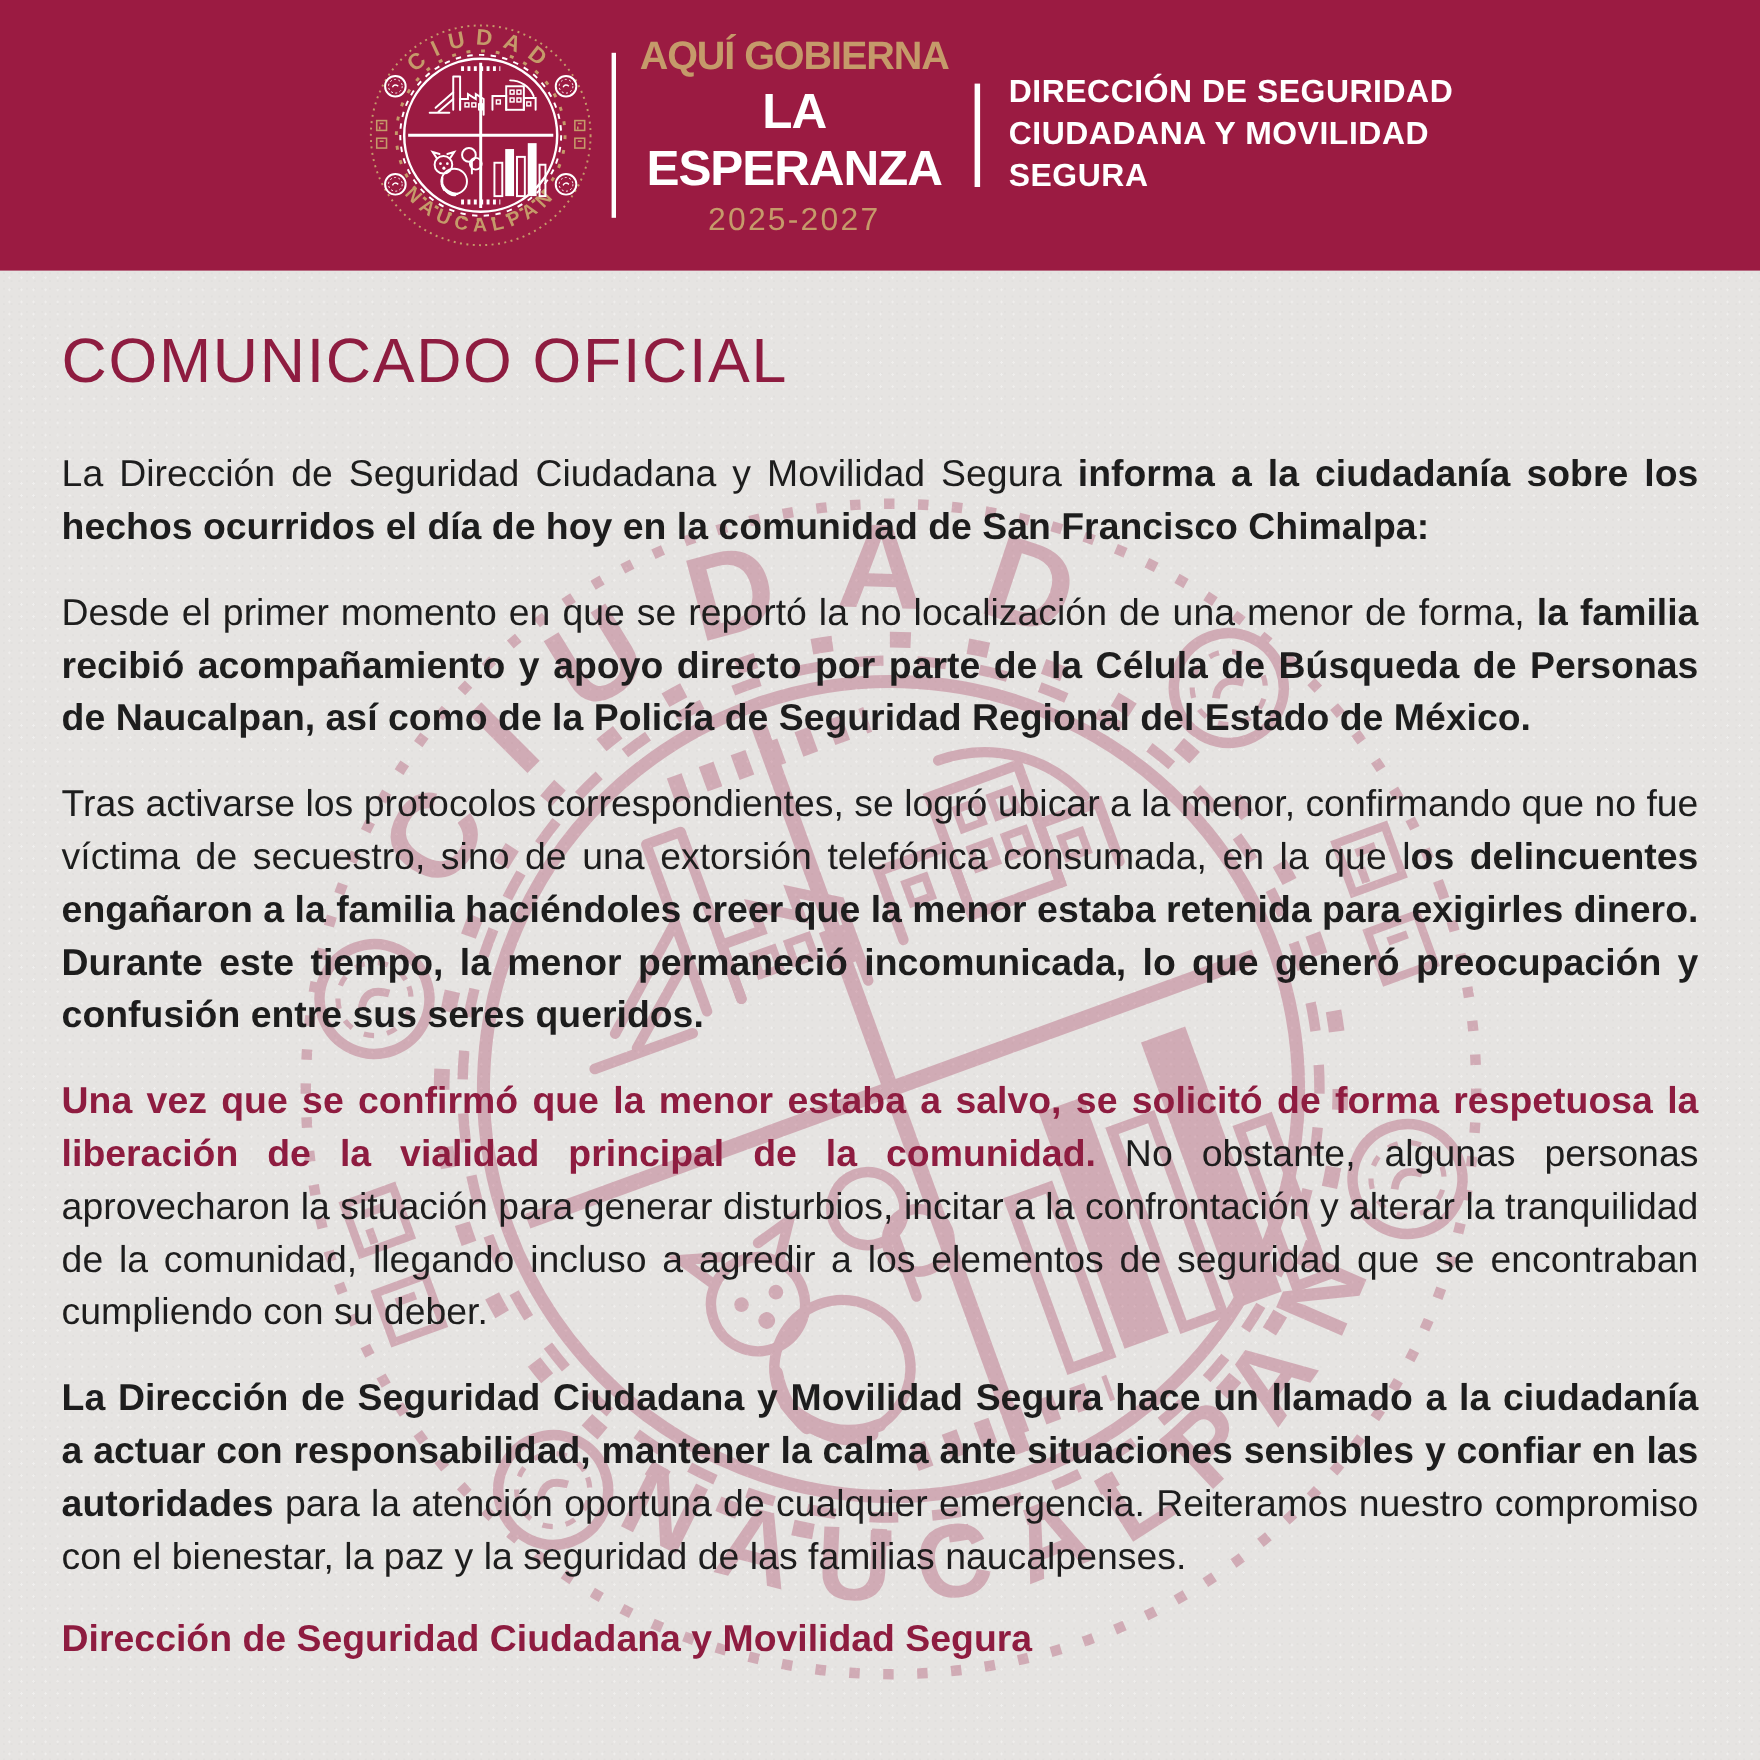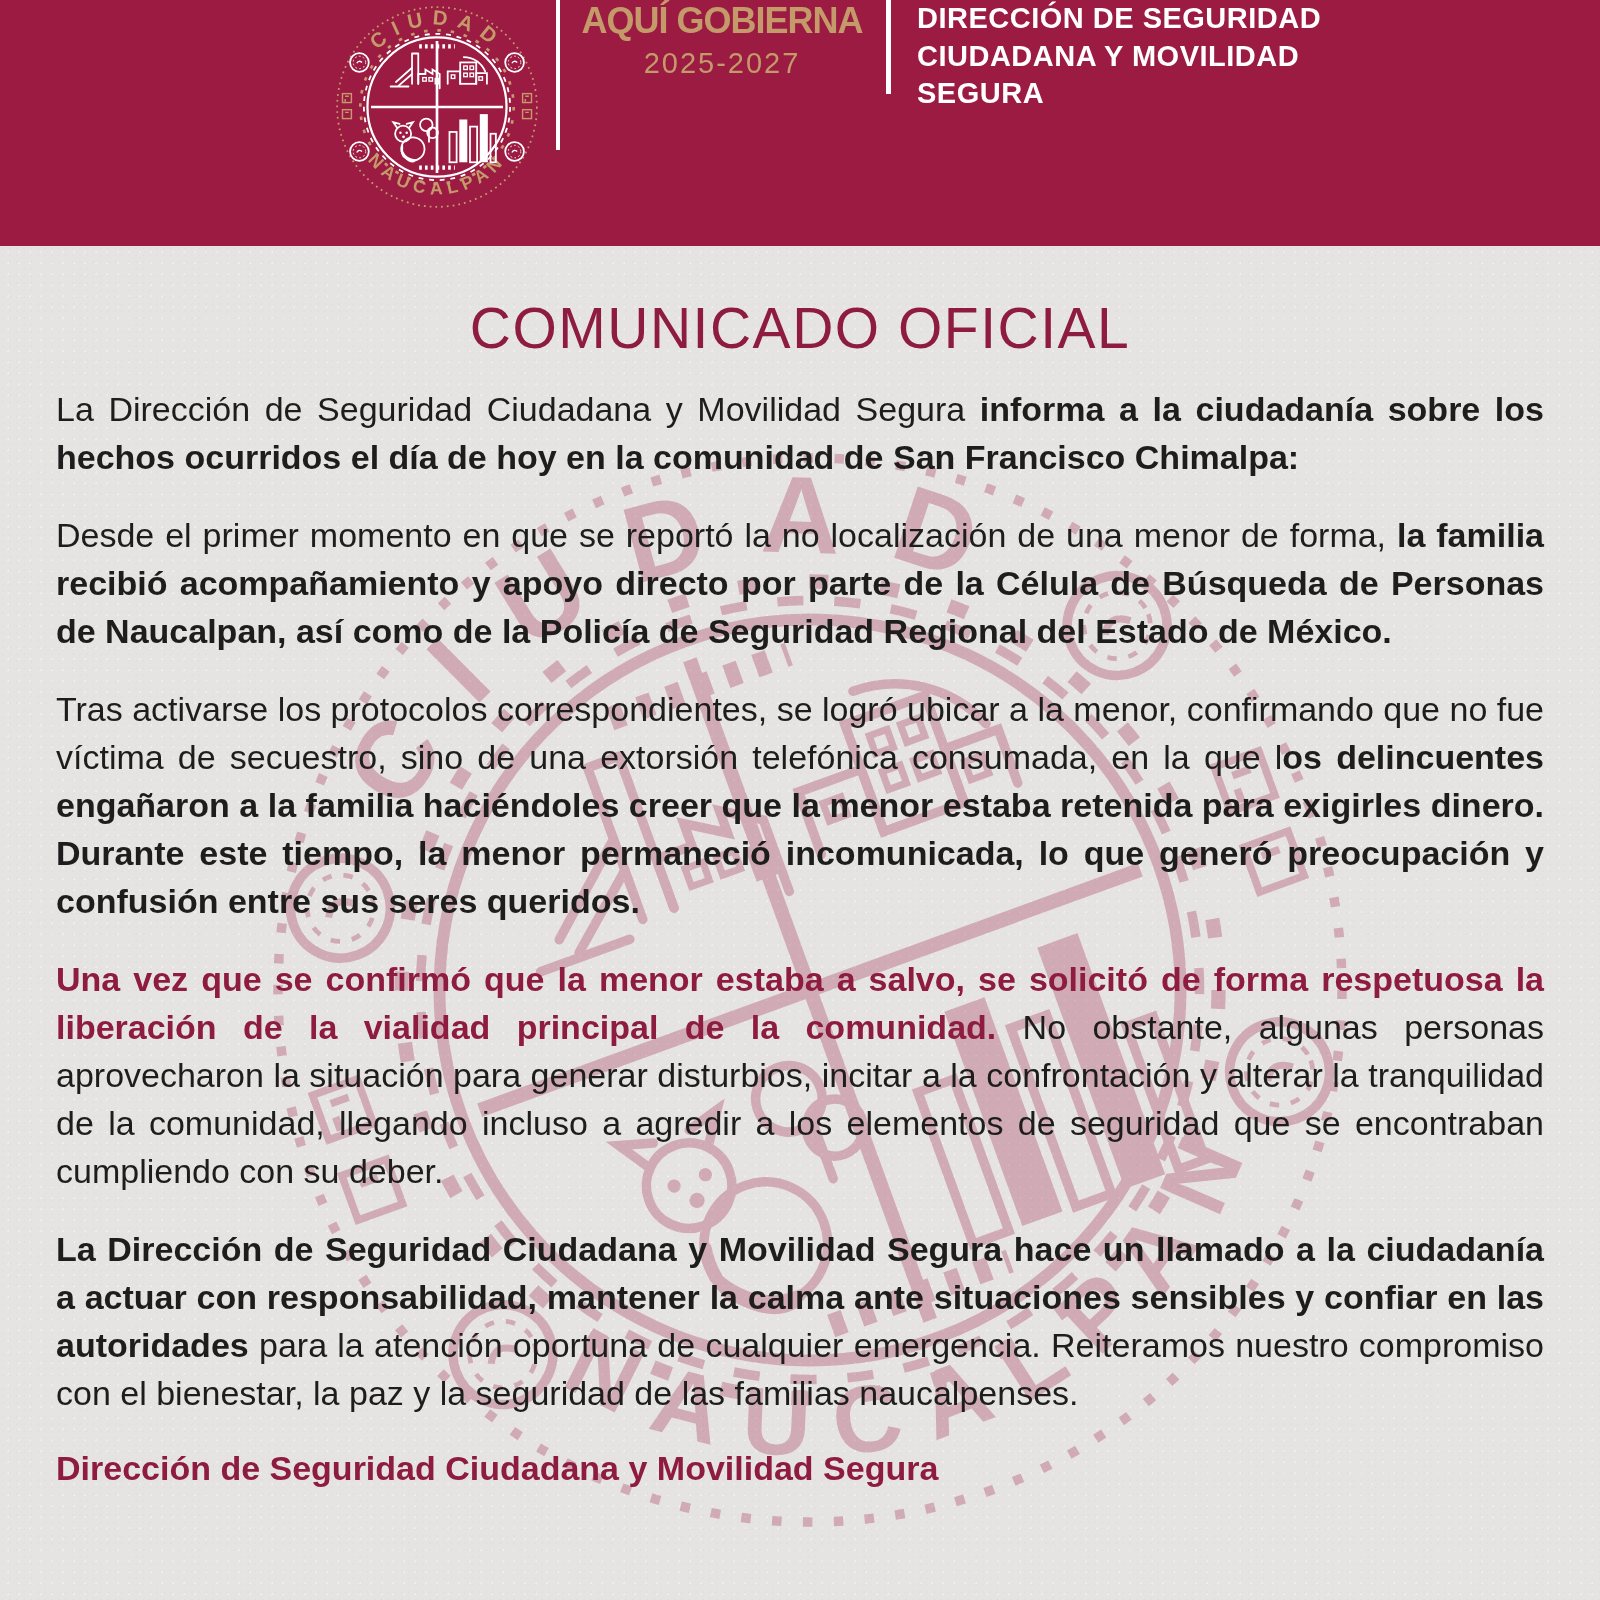--- a/index.html
+++ b/index.html
@@ -19,21 +19,21 @@
     background-image:
       radial-gradient(rgba(0,0,0,0.02) 1px, transparent 1px),
       radial-gradient(rgba(255,255,255,0.4) 1px, transparent 1px);
     background-size:7px 7px,11px 11px;
     background-position:0 0,3px 5px;
   }
   
   .banner{
     position:relative;z-index:2;
     height:246px;background:var(--maroon);
-    display:flex;
+    display:flex;align-items:center;
   }
   .seal-box{margin-left:330px;width:214px;height:214px;flex:0 0 auto;}
   .seal-svg{width:100%;height:100%;--line:var(--white);--accent:var(--gold);}
   .v-divider{background:var(--white);flex:0 0 auto;}
   .div1{width:4px;height:150px;margin-left:12px;}
   .div2{width:5px;height:94px;margin-left:14px;}
   .slogan{width:300px;margin-left:12px;text-align:center;flex:0 0 auto;}
   .slogan-line1{color:var(--gold);font-size:36px;font-weight:800;letter-spacing:-1px;}
   .slogan-line2{color:var(--white);font-size:45px;font-weight:800;letter-spacing:-1px;margin-top:3px;}
   .slogan-years{color:var(--gold);font-size:29px;font-weight:400;letter-spacing:2px;margin-top:5px;}
@@ -43,23 +43,23 @@
   }
   
   .watermark{
     position:absolute;left:240px;top:420px;width:1140px;height:1140px;
     opacity:0.28;transform:rotate(-20deg);z-index:0;pointer-events:none;
   }
   .watermark .seal-svg{--line:var(--maroon);--accent:var(--maroon);}
   
   .content{position:relative;z-index:1;padding:0 56px;}
   .title{
-    text-align:center;color:var(--maroon-text);
+    color:var(--maroon-text);
     font-size:57px;font-weight:400;letter-spacing:1.5px;
-    margin:54px 0 28px;line-height:1;
+    margin:54px 0 50px;line-height:1;
   }
   .para{
     font-size:34px;line-height:48px;color:var(--body-text);
     text-align:justify;margin:0 0 30px;
   }
   .seg-regular{font-weight:400;}
   .seg-bold{font-weight:700;}
   .seg-maroon-bold{font-weight:700;color:var(--maroon-text);}
   .closing{
     font-size:34px;line-height:42px;color:var(--body-text);
@@ -181,20 +181,21 @@
 
 <header class="banner">
   <div class="seal-box">
     <svg class="seal-svg" viewBox="0 0 240 240">
         <use href="#seal"></use>
       </svg>
   </div>
   <div class="v-divider div1"></div>
   <div class="slogan">
     <div class="slogan-line1">AQUÍ GOBIERNA</div>
+    <div class="slogan-line2">LA ESPERANZA</div>
     <div class="slogan-years">2025-2027</div>
   </div>
   <div class="v-divider div2"></div>
   <div class="dept">DIRECCIÓN DE SEGURIDAD CIUDADANA Y MOVILIDAD SEGURA</div>
 </header>
 
 <div class="watermark">
   <svg class="seal-svg" viewBox="0 0 240 240">
       <use href="#seal"></use>
     </svg>

